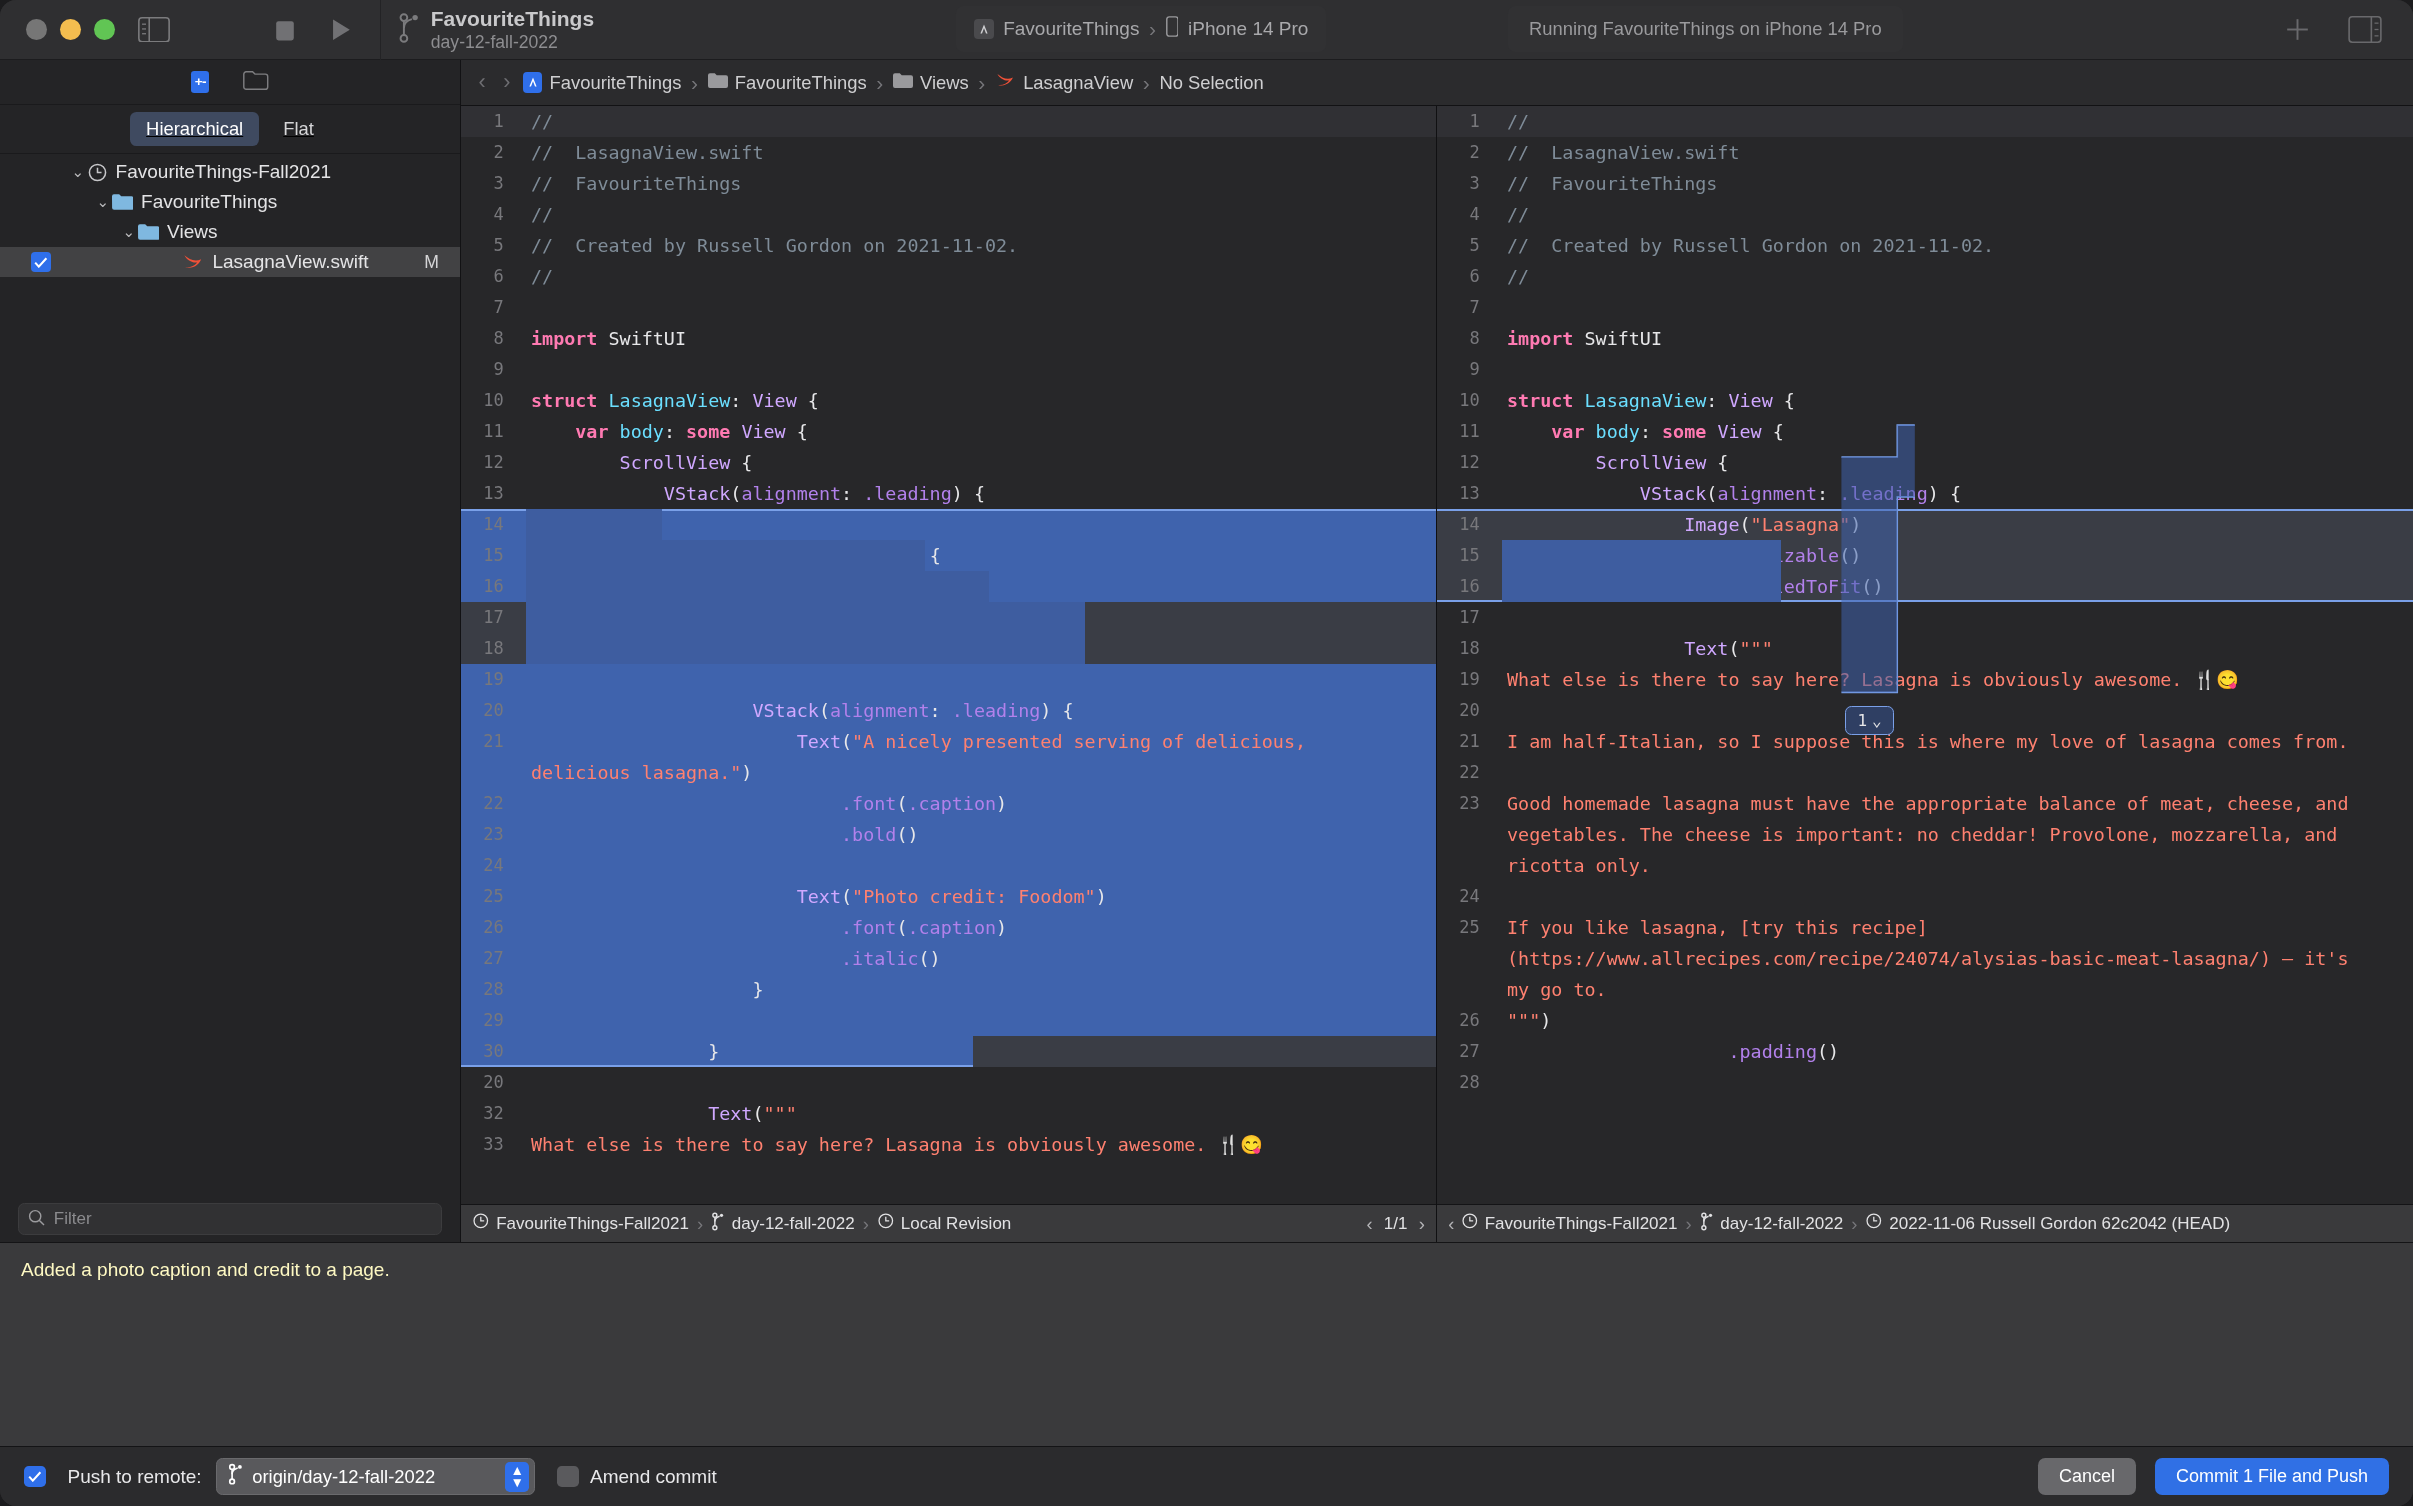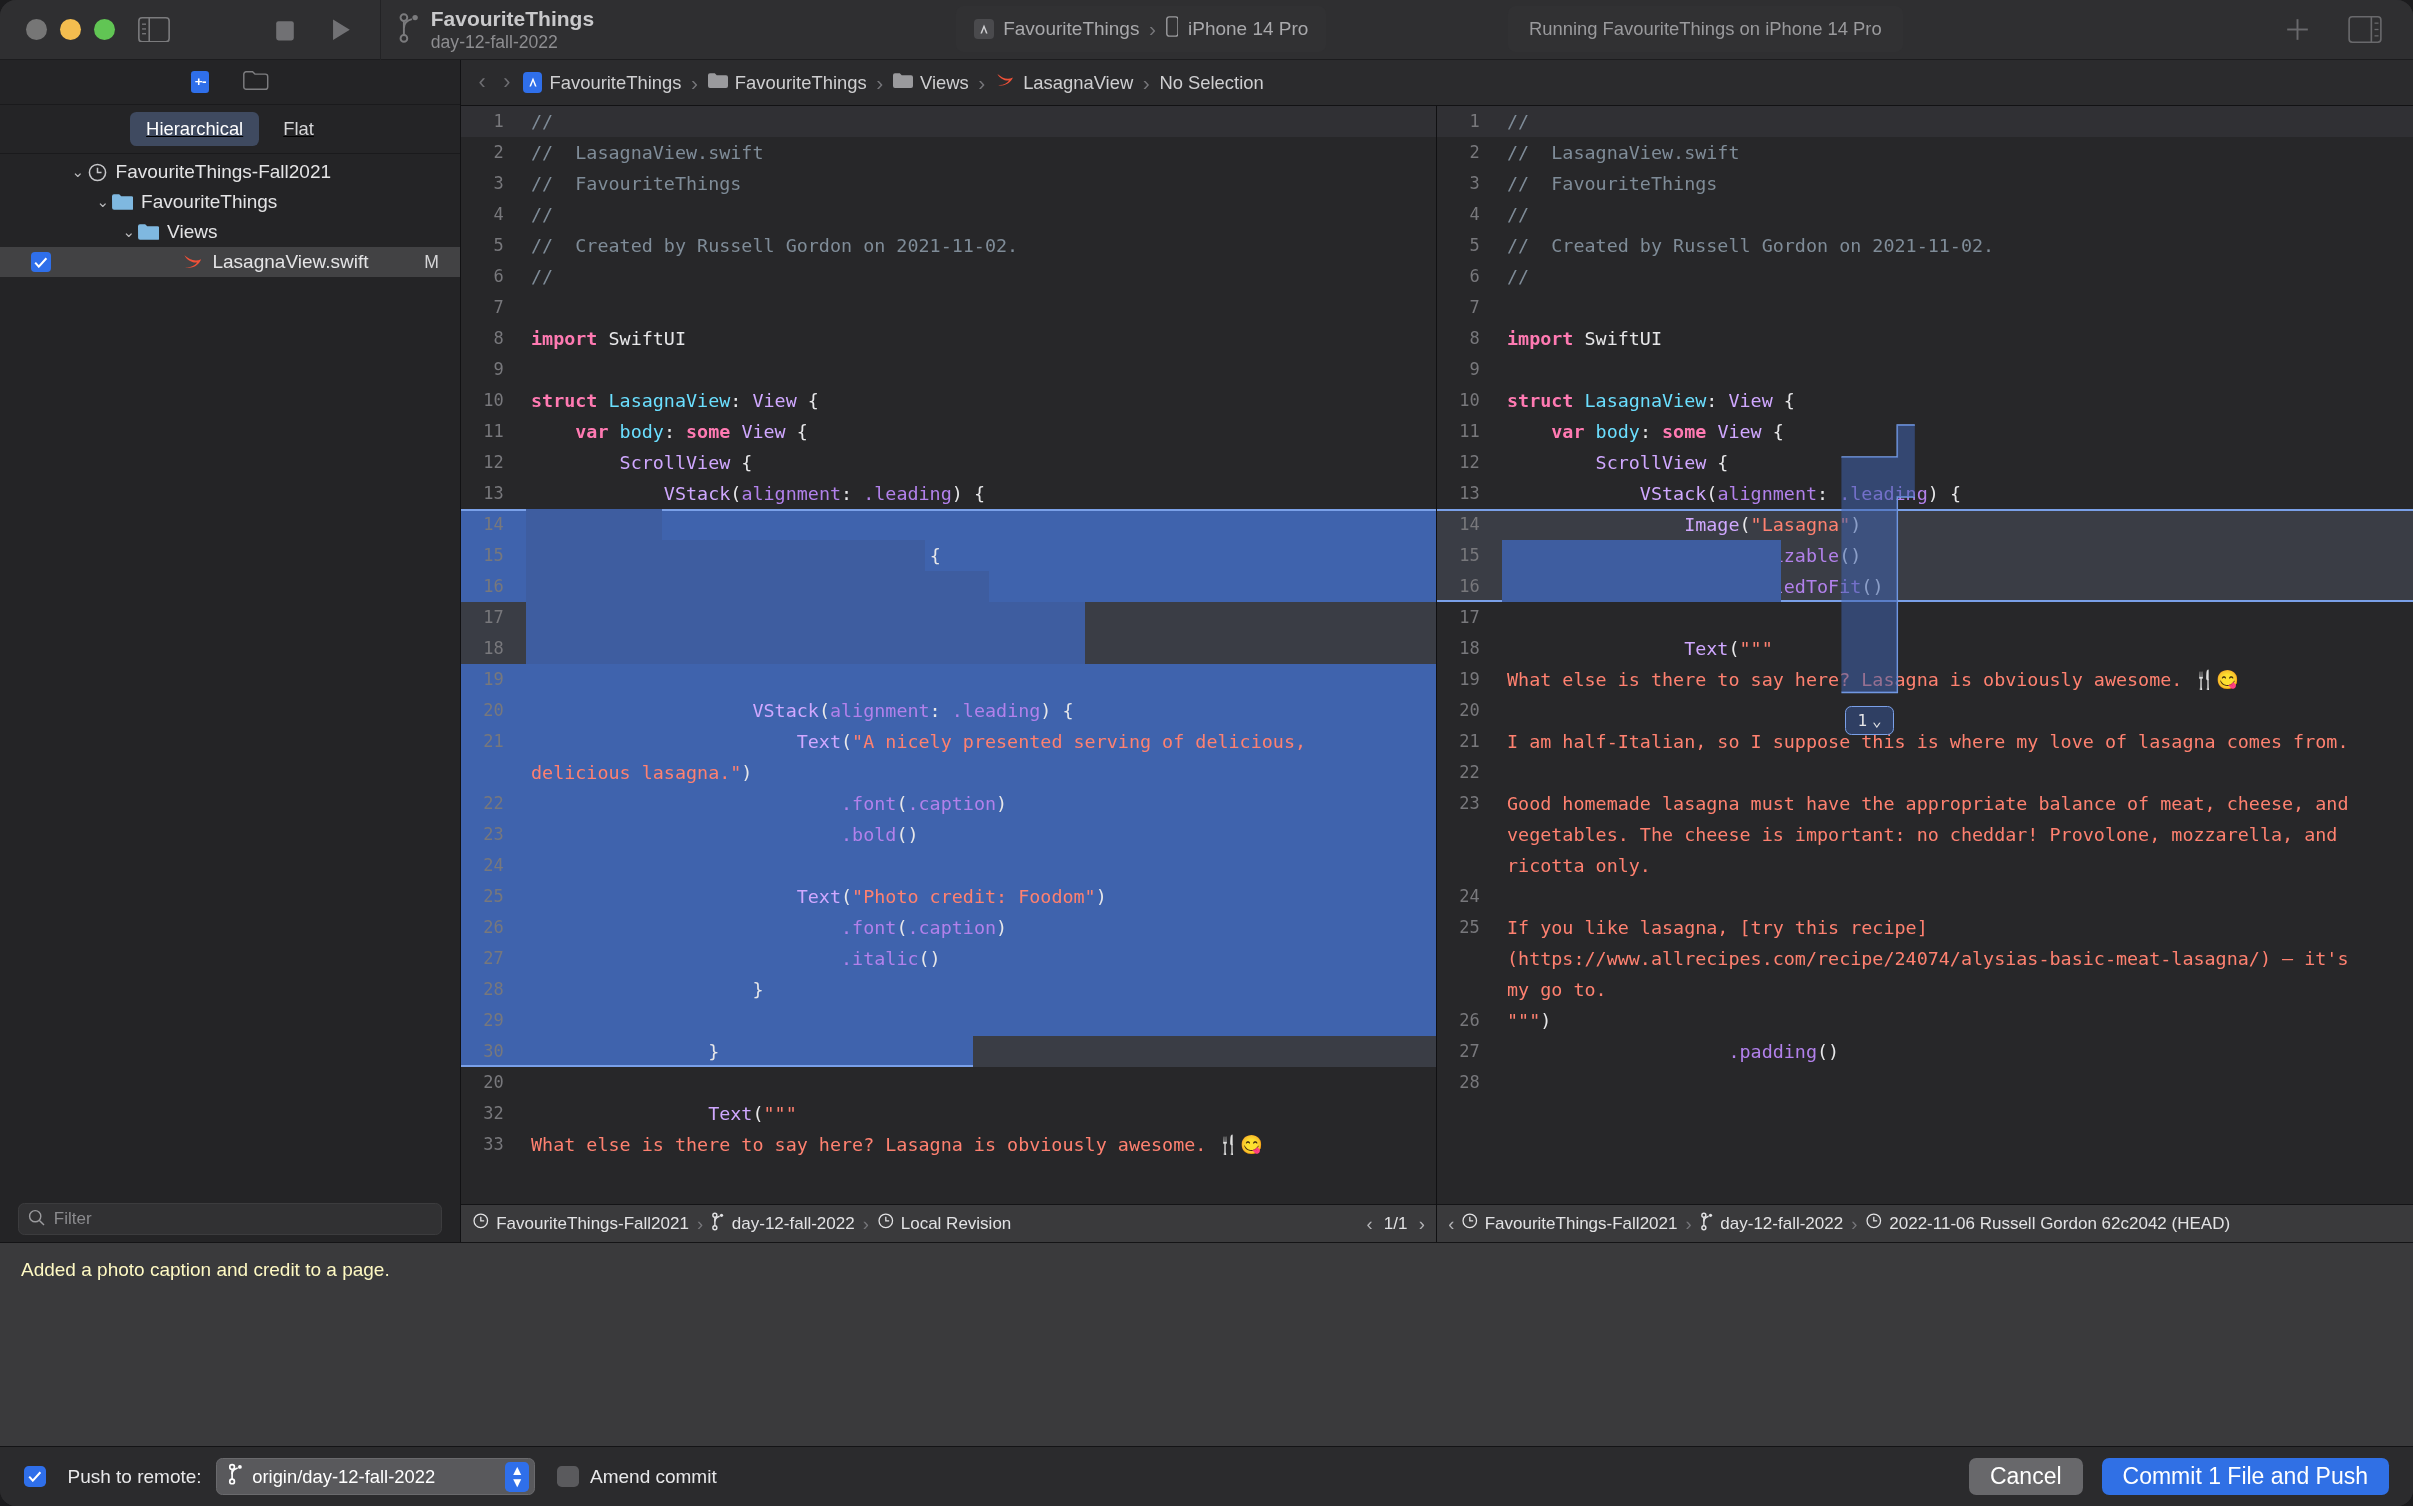--- a/index.html
+++ b/index.html
@@ -278,21 +278,21 @@
     align-items: center; justify-content: center; color: #fff; line-height: .85;
     font-size: 13.6px;
   }
   #amend-chk { margin-left: 22.3px; }
   #amend-label { font-size: 19px; color: #e8e8ea; margin-left: 11.2px; }
 
   #btn-row { margin-left: auto; display: flex; gap: 19px; }
   .btn {
     height: 37px; border-radius: 7.2px; padding: 0 21px;
     display: flex; align-items: center; justify-content: center;
-    font-size: 23px; color: #ffffff;
+    font-size: 18px; color: #ffffff;
   }
   #cancel-button { background: #68686b; }
   #commit-button { background: #3070e5; }
 </style>
 </head>
 <body>
 
 <div id="window">
 
   <div id="titlebar">

